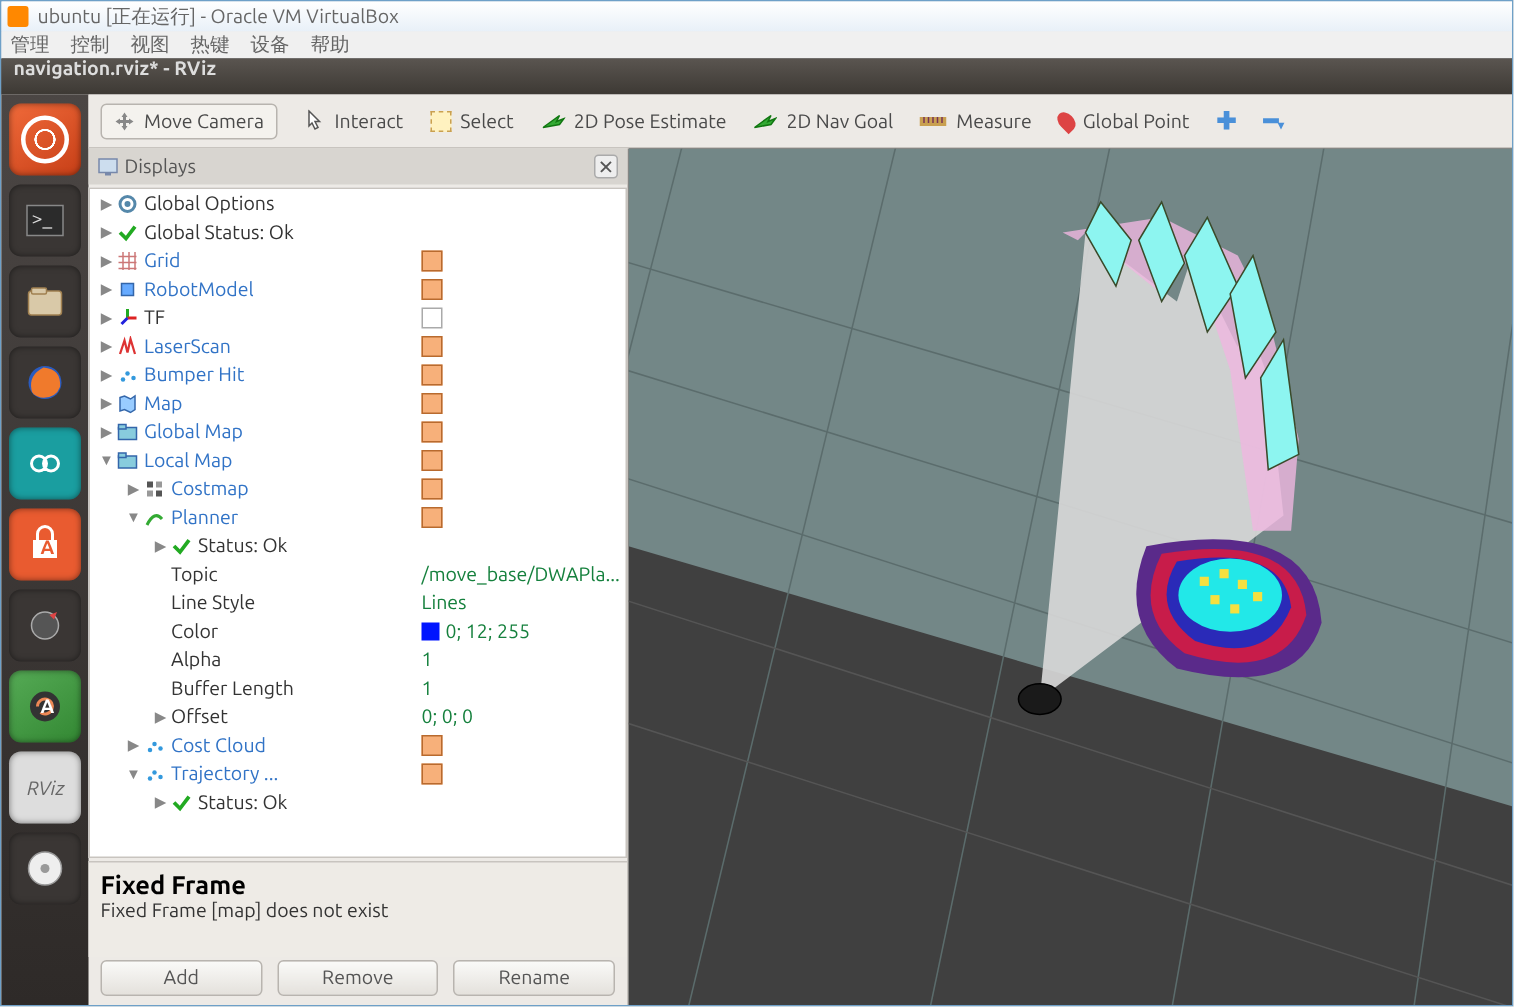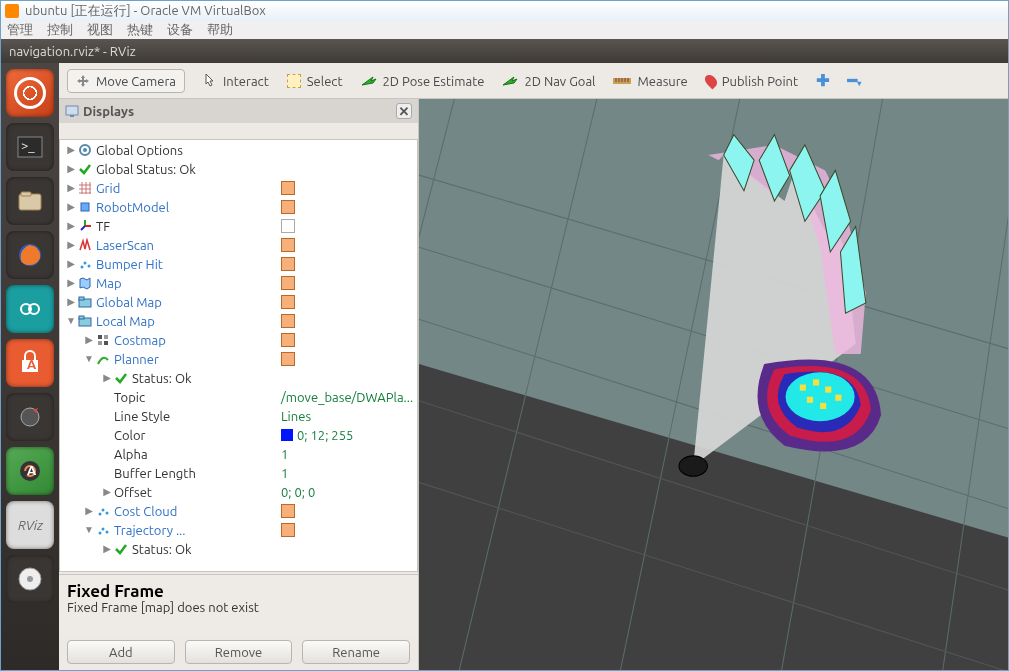--- a/index.html
+++ b/index.html
@@ -4,38 +4,38 @@
 <style>
   *{box-sizing:border-box;font-family:Ubuntu,Arial,sans-serif;font-size:13px}
   body{margin:0;width:1009px;height:671px;background:#eee;overflow:hidden}
   
   .vb-frame{border:1px solid #6ea0c8;height:671px;display:flex;flex-direction:column}
   .vb-title{background:linear-gradient(#fff,#e8f0f8);height:20px;display:flex;align-items:center;padding:0 4px;color:#666;font-size:12px}
   .vb-ico{width:14px;height:14px;background:#f80;margin-right:6px;border-radius:2px}
   .vb-menu{background:#f0f0f0;height:18px;display:flex;gap:14px;padding:0 6px;color:#666;font-size:12px;align-items:center}
   .vb-body{flex:1;background:#202020;display:flex;flex-direction:column}
   
-  .g-title{background:linear-gradient(#5a5550,#3d3934);height:24px;color:#ddd;display:flex;align-items:center;padding:0 8px;font-size:13px;font-weight:normal}
+  .g-title{background:linear-gradient(#5a5550,#3d3934);height:24px;color:#ddd;display:flex;padding:0 8px;font-size:13px;font-weight:bold}
   .g-body{flex:1;background:#edeae6;display:flex}
   
   .launcher{width:58px;background:linear-gradient(#4b4644,#2e2a28);display:flex;flex-direction:column;align-items:center;padding-top:6px;gap:6px}
   .lb{width:48px;height:48px;border-radius:8px;background:#3a3634;display:flex;align-items:center;justify-content:center;box-shadow:inset 0 0 4px rgba(0,0,0,.5)}
   .lb.ub{background:linear-gradient(145deg,#f06a3a,#c73f17)}
   .lb.ub::after{content:"";width:26px;height:26px;border-radius:50%;border:3px solid #fff;background:radial-gradient(circle at 50% 50%,transparent 30%,#fff 31%,#fff 38%,transparent 39%)}
   .lb svg{width:30px;height:30px}
   
   .app{flex:1;display:flex;flex-direction:column}
   .toolbar{height:36px;background:#edeae6;border-bottom:1px solid #c8c4bf;display:flex;align-items:center;padding:0 8px;gap:18px}
   .tbtn{display:flex;align-items:center;gap:6px;color:#4a4a4a;font-size:13px;white-space:nowrap}
   .tbtn.mc{border:1px solid #b8b4af;border-radius:4px;padding:4px 8px;background:#f4f2ee}
   .content{flex:1;display:flex}
   .panel{width:360px;display:flex;flex-direction:column;border-right:1px solid #c8c4bf}
   .p-head{background:#d8d5d0;height:24px;display:flex;align-items:center;padding:0 6px;justify-content:space-between}
-  .p-head span{font-size:13px;font-weight:bold;color:#555}
-  .tree{flex:1;overflow:auto;background:#fff;border:1px solid #c8c4bf;margin:16px 0 2px 0;position:relative}
+  .p-head span{font-size:13px;font-weight:normal;color:#555}
+  .tree{flex:1;overflow:auto;background:#fff;border:1px solid #c8c4bf;margin:2px 0 2px 0;position:relative}
   .tree::-webkit-scrollbar{width:12px}
   .tree::-webkit-scrollbar-track{background:#eee}
   .tree::-webkit-scrollbar-thumb{background:#bdb9b4;border-radius:6px}
   .row{display:flex;align-items:center;min-height:19px;padding-right:4px}
   .tw{width:14px;color:#888;text-align:center;cursor:pointer;font-size:10px}
   .tw.open::before{content:"▼"}
   .tw.closed::before{content:"▶"}
   .lbl{flex:1;display:flex;align-items:center;gap:4px;font-size:13px}
   .blue{color:#3173c6;font-weight:normal}
   .nm{color:#333}
@@ -173,21 +173,21 @@
                 <line x1="3" y1="2" x2="3" y2="6" stroke="#735"></line>
                 <line x1="6" y1="2" x2="6" y2="6" stroke="#735"></line>
                 <line x1="9" y1="2" x2="9" y2="6" stroke="#735"></line>
                 <line x1="12" y1="2" x2="12" y2="6" stroke="#735"></line>
                 <line x1="15" y1="2" x2="15" y2="6" stroke="#735"></line>
               </svg>
             <span>Measure</span>
           </div>
           <div class="tbtn">
             <span class="pin"></span>
-            <span>Publish Point</span>
+            <span>Global Point</span>
           </div>
           <span class="plus">✚</span>
           <span class="minus">━<small style="font-size:8px">▾</small></span>
         </div>
         <div class="content">
           <div class="panel">
             <div class="p-head">
               <span style="display:flex;align-items:center;gap:4px">
                 <svg width="14" height="14">
                     <rect x="1" y="2" width="12" height="9" fill="#cde" stroke="#78a"></rect>

